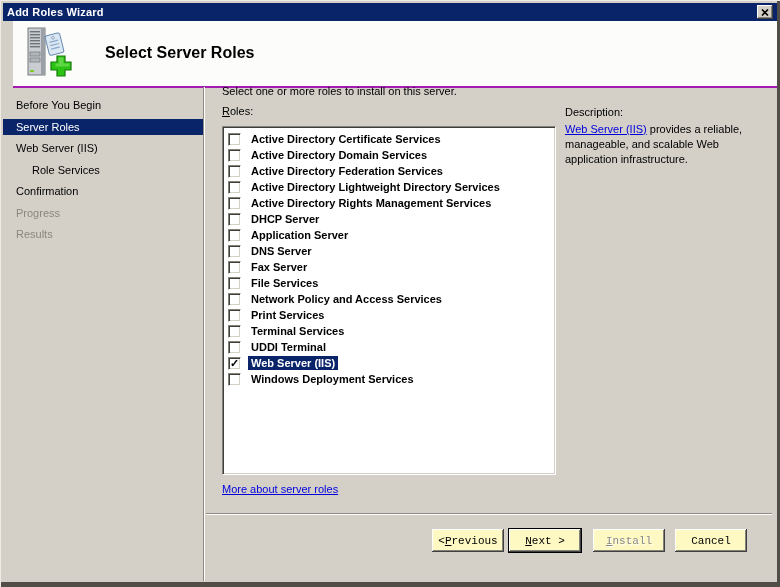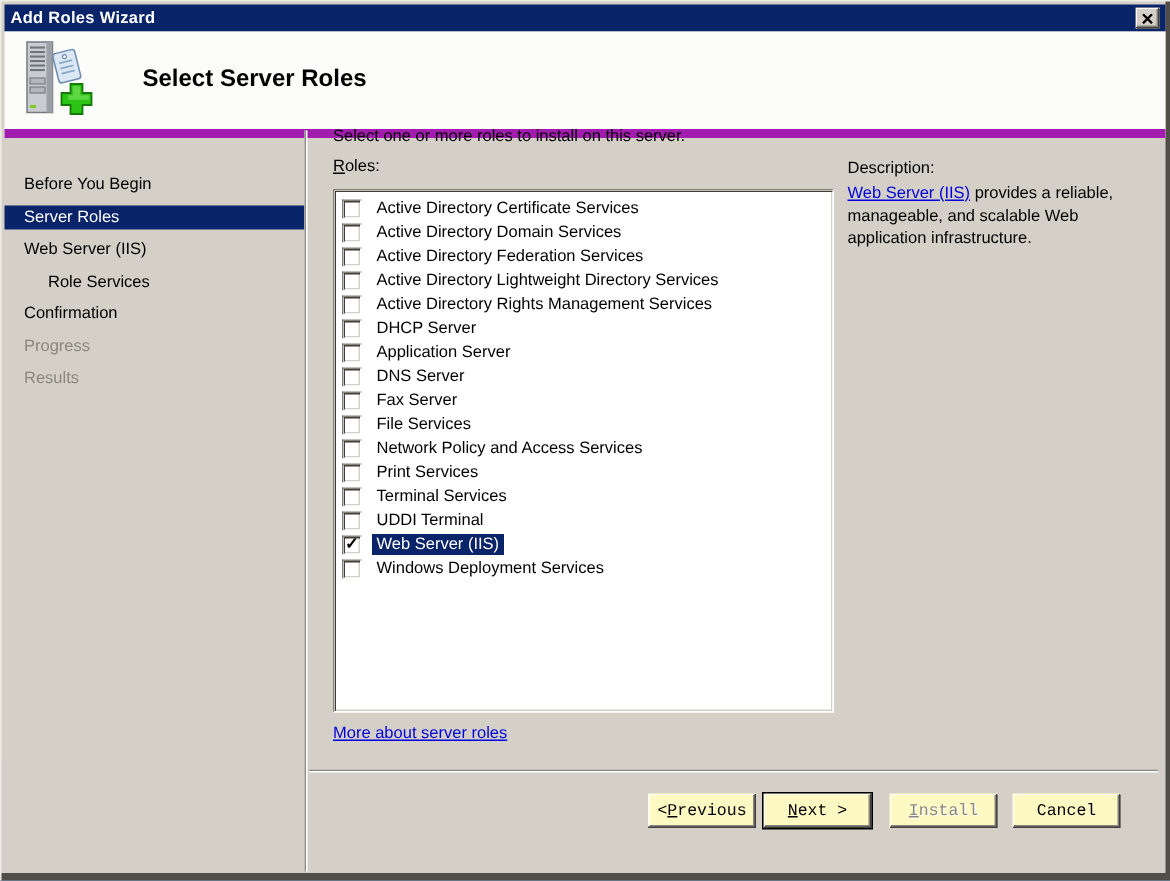--- a/index.html
+++ b/index.html
@@ -20,28 +20,28 @@
     display:flex;align-items:center;padding:0 4px;box-sizing:border-box;
   }
   .titlebar .title{color:#fff;font-weight:bold;font-size:11px;letter-spacing:.2px;}
   .close-btn{
     margin-left:auto;width:16px;height:14px;background:#d4d0c8;
     display:flex;align-items:center;justify-content:center;cursor:default;
     box-shadow:inset -1px -1px 0 #404040,inset 1px 1px 0 #ffffff,inset -2px -2px 0 #848279;
   }
   
   .header{
-    position:absolute;left:3px;top:21px;right:3px;height:65px;
-    background:#fcfdfa;border-bottom:6px solid #a21caf;box-sizing:content-box;
+    position:absolute;left:13px;top:21px;right:3px;height:65px;
+    background:#fcfdfa;border-bottom:2px solid #a21caf;box-sizing:content-box;
   }
   .header-icon{position:absolute;left:10px;top:5px;}
   .header-title{position:absolute;left:92px;top:23px;font-size:16px;font-weight:bold;}
   
   .sidebar{position:absolute;left:3px;top:87px;width:200px;height:494px;}
-  .steps{padding-top:28px;}
+  .steps{padding-top:10px;}
   .step{height:16px;line-height:16px;margin-bottom:5.5px;padding-left:13px;white-space:nowrap;cursor:default;}
   .step.indented{padding-left:29px;}
   .step.active{background:var(--selection,#0a246a);color:#fff;}
   .step.disabled{color:#8a877e;}
   .divider{
     position:absolute;left:203px;top:87px;width:2px;height:494px;
     background:#fff;border-left:1px solid #8e8b85;box-sizing:border-box;
   }
   
   .content{position:absolute;left:206px;top:71px;width:571px;height:496px;}
@@ -58,21 +58,21 @@
   .cb{
     width:13px;height:13px;flex:none;margin-right:7px;background:#fff;position:relative;
     border:1px solid;border-color:#848279 #fff #fff #848279;
     box-shadow:inset 1px 1px 0 #403e3a,inset -1px -1px 0 #d4d0c8;
     box-sizing:border-box;
   }
   .cb.checked::after{
     content:"\2713";position:absolute;left:1px;top:-1px;
     font-size:11px;font-weight:bold;color:#000;line-height:12px;
   }
-  .role-name{padding:1px 3px;white-space:nowrap;}
+  .role-name{padding:1px 3px;white-space:nowrap;font-weight:bold;}
   .role-name.selected{background:var(--selection,#0a246a);color:#fff;}
   .link{color:var(--link,#0000dd);text-decoration:underline;cursor:pointer;}
   .more-link{position:absolute;left:16px;top:412px;}
   
   .description{position:absolute;left:359px;top:35px;width:208px;}
   .desc-heading{margin:0 0 4px 0;}
   .desc-body{line-height:15px;}
   
   .separator{
     position:absolute;left:0;top:442px;width:566px;height:2px;

